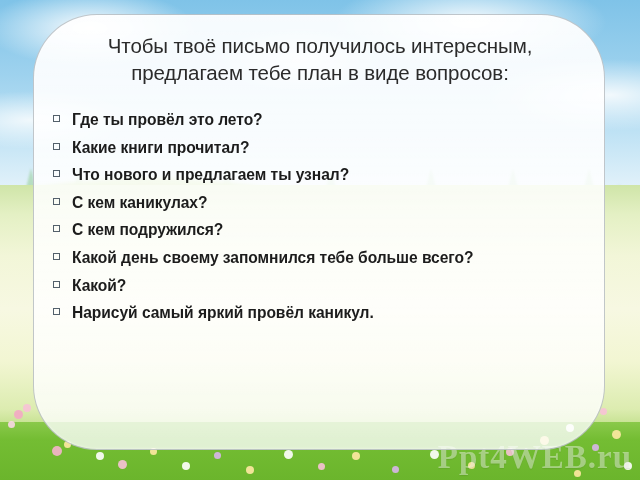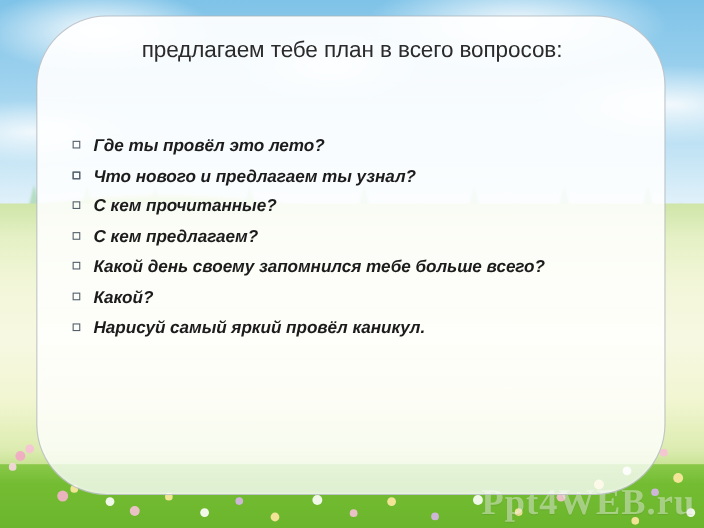--- a/index.html
+++ b/index.html
@@ -145,24 +145,23 @@
     font-weight: normal;
     letter-spacing: -0.1px;
   }
 
   
   .qlist {
     position: absolute;
     left: 9px;
     top: 87px;
     width: 556px;
-    margin: 17px;
+    margin: 4px;
     padding: 0;
     list-style: none;
-    font-style: italic;
   }
   .qitem {
     position: relative;
     padding-left: 25px;
     margin: 0 0 0 0;
     font-size: 15.6px;
     line-height: 27.6px;
     font-weight: bold;
     color: #1c1c1c;
     letter-spacing: -0.05px;
@@ -233,42 +232,47 @@
     <div class="flower" style="left:600px; top:408px; width:7px;  height:7px;  background:#f7c2d6;"></div>
     <div class="flower" style="left:624px; top:462px; width:8px;  height:8px;  background:#ffffff;"></div>
     <div class="flower" style="left:574px; top:470px; width:7px;  height:7px;  background:#ffe9a3;"></div>
   </div>
 
   <div class="watermark">Ppt4WEB.ru</div>
 
   <div class="card">
 
     <div class="title">
-      <div>предлагаем тебе план в всего вопросов:</div>
+      <div>Чтобы твоё письмо получилось интересным,</div>
+      <div>предлагаем тебе план в виде вопросов:</div>
     </div>
 
     <ul class="qlist">
       <li class="qitem">
         <span class="qbullet"></span>
         <span>Где ты провёл это лето?</span>
       </li>
       <li class="qitem">
         <span class="qbullet"></span>
       </li>
       <li class="qitem">
         <span class="qbullet"></span>
+        <span>Какие книги прочитал?</span>
+      </li>
+      <li class="qitem">
+        <span class="qbullet"></span>
         <span>Что нового и предлагаем ты узнал?</span>
       </li>
       <li class="qitem">
         <span class="qbullet"></span>
-        <span>С кем прочитанные?</span>
-      </li>
-      <li class="qitem">
-        <span class="qbullet"></span>
-        <span>С кем предлагаем?</span>
+        <span>С кем каникулах?</span>
+      </li>
+      <li class="qitem">
+        <span class="qbullet"></span>
+        <span>С кем подружился?</span>
       </li>
       <li class="qitem">
         <span class="qbullet"></span>
         <span>Какой день своему запомнился тебе больше всего?</span>
       </li>
       <li class="qitem">
         <span class="qbullet"></span>
         <span>Какой?</span>
       </li>
       <li class="qitem">

